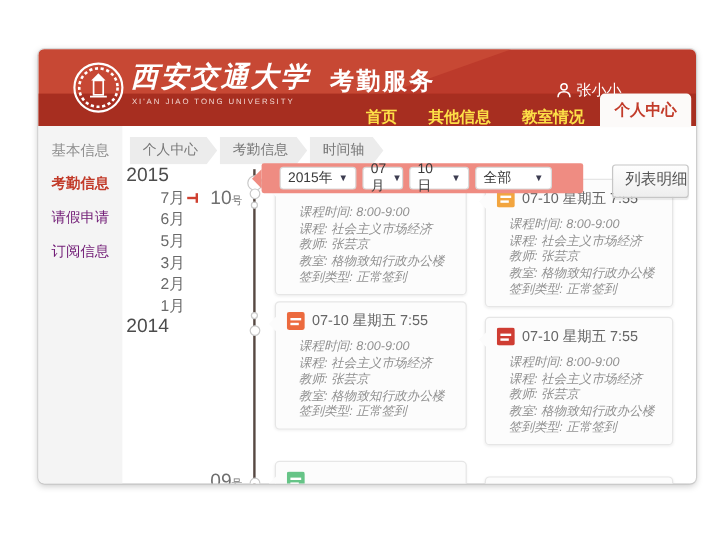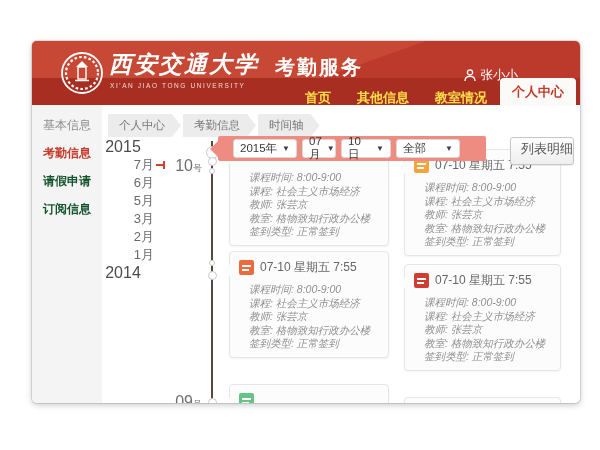--- a/index.html
+++ b/index.html
@@ -26,21 +26,21 @@
   .userbox{position:absolute;right:26px;top:13px;display:flex;align-items:center;gap:5px;color:#fff;font-size:12.5px;}
   .userbox .role{margin-left:6px;margin-top:26px;}
   .nav{position:absolute;right:0;bottom:0;height:27px;display:flex;align-items:center;}
   .nav .item{color:#fde047;font-size:13px;font-weight:bold;padding:17px 13px;height:15px;line-height:27px;cursor:pointer;}
   .nav .tab{background:#fcfaf9;color:#c23b2a;border-radius:4px 4px 0 0;height:28px;line-height:28px;
     margin-right:4px;padding:0 12px;position:relative;top:0px;}
   
   .sidebar{position:absolute;left:0;top:64px;bottom:0;width:70px;background:#f4f4f4;padding-top:6px;box-sizing:border-box;}
   .sidebar .sitem{height:28px;line-height:28px;text-align:center;font-size:12px;color:#8d8d8d;cursor:pointer;}
   .sidebar .sitem.active{color:#c23b2a;font-weight:bold;}
-  .sidebar .sitem.muted{color:#14532d;font-weight:bold;}
+  .sidebar .sitem.muted{color:#701a75;}
   
   .crumbs{position:absolute;left:76px;top:73px;height:23px;display:flex;}
   .crumb{background:#ececec;color:#777;font-size:11.5px;line-height:23px;padding:0 16px 0 11px;margin-right:2px;
     clip-path:polygon(0 0,calc(100% - 9px) 0,100% 50%,calc(100% - 9px) 100%,0 100%);}
   
   .years{position:absolute;left:60px;top:97px;width:62px;margin:0;padding:0;list-style:none;text-align:right;}
   .years li{height:18px;line-height:18px;font-size:13px;color:#6a6a6a;position:relative;cursor:pointer;}
   .years li.big{font-size:16px;color:#4c4c4c;text-align:center;}
   .years li .cur{position:absolute;right:-10px;top:8px;width:8px;height:2px;background:#cf4030;}
   .years li .cur:after{content:"";position:absolute;right:-1px;top:-3px;width:2px;height:8px;background:#cf4030;}

